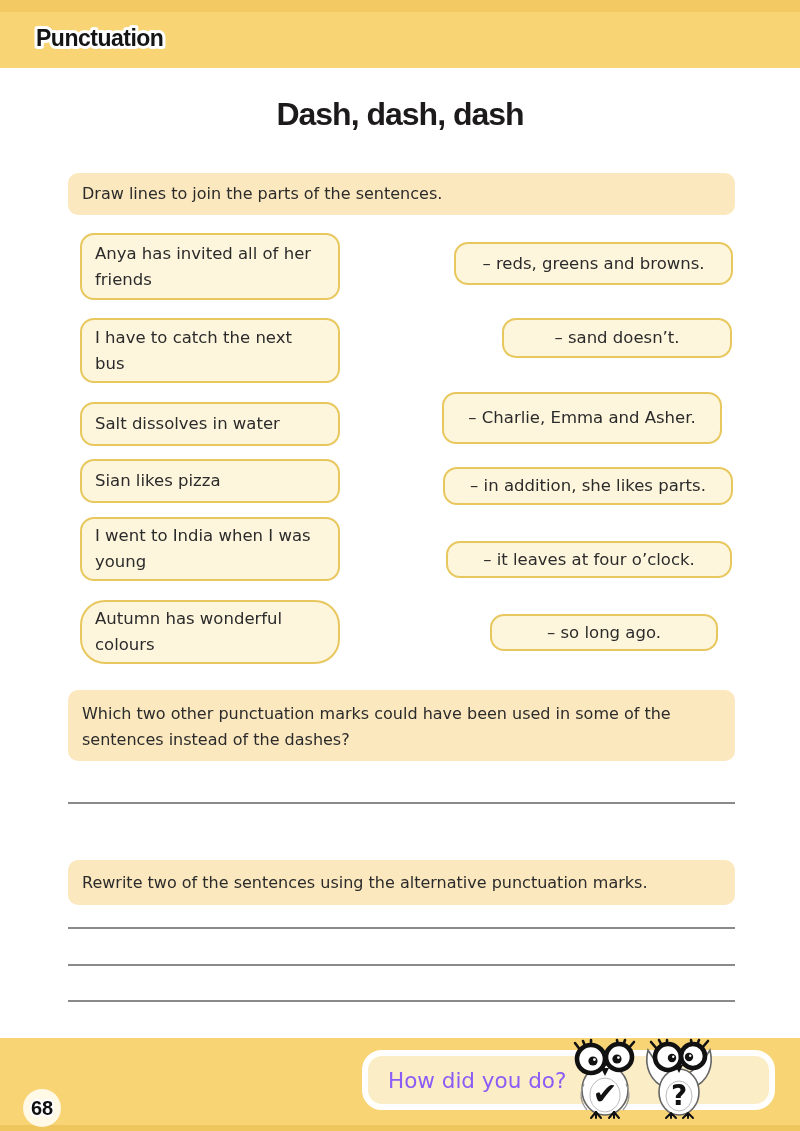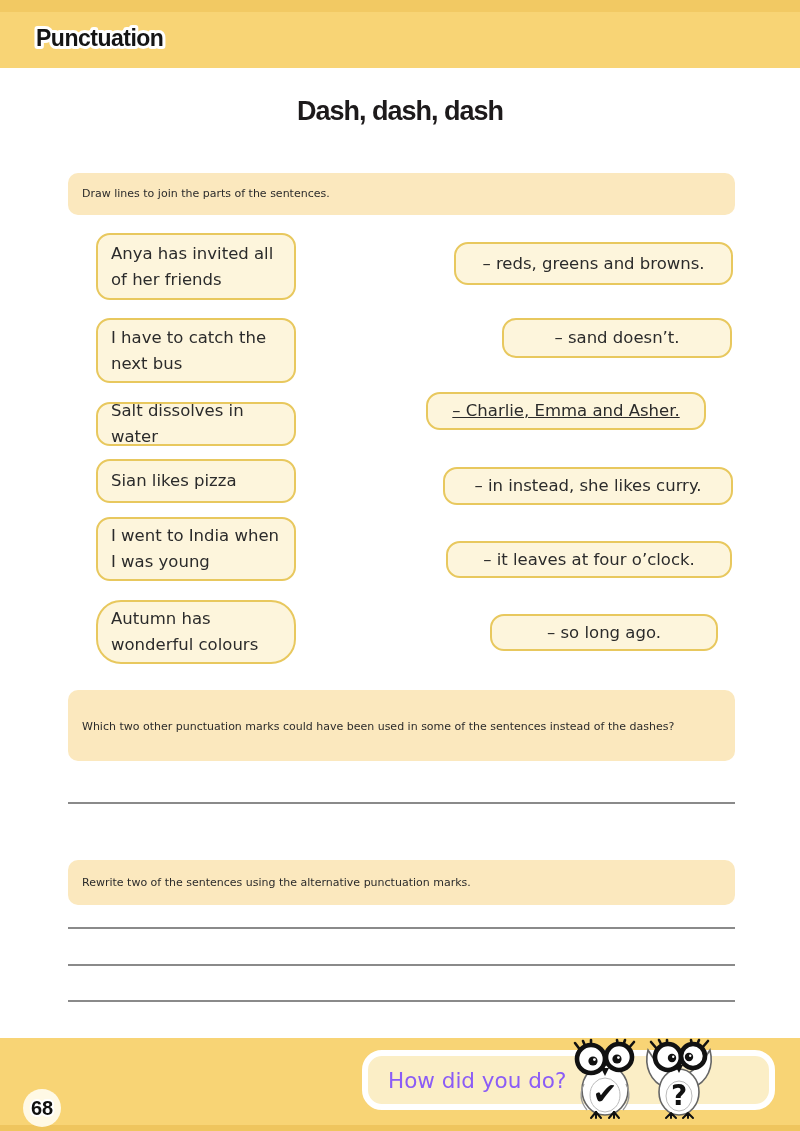--- a/index.html
+++ b/index.html
@@ -20,38 +20,38 @@
     background:linear-gradient(#f8d475 0 calc(100% - 6px),#efc55e calc(100% - 6px));
   }
   .punct-svg{position:absolute;left:28px;top:14px;overflow:visible;}
   .punct-text{
     font-family:"Liberation Sans",sans-serif;font-weight:bold;font-size:23px;
     fill:#151515;stroke:#ffffff;stroke-width:6;paint-order:stroke;stroke-linejoin:round;
     letter-spacing:-0.5px;
   }
   .title{
     position:absolute;left:0;top:96px;width:800px;text-align:center;
-    font-family:"Liberation Sans",sans-serif;font-weight:bold;font-size:27px;
+    font-family:"Liberation Sans",sans-serif;font-weight:bold;font-size:32px;
     letter-spacing:-1px;color:#1d1a1b;
   }
   
   .panel{
     position:absolute;left:68px;width:667px;box-sizing:border-box;
     background:#fbe8be;border-radius:10px;
-    font-size:11px;line-height:1.6;color:#2b2b2b;
+    font-size:16px;line-height:1.6;color:#2b2b2b;
     display:flex;align-items:center;padding:6px 14px;
   }
   
   .card{
     position:absolute;box-sizing:border-box;
     background:#fdf5dc;border:2px solid #e8c85e;border-radius:14px;
     font-size:16.5px;line-height:1.55;color:#2b2b2b;
     display:flex;flex-direction:column;justify-content:center;
   }
-  .card.left{left:96px;width:200px;padding:20px 13px;}
+  .card.left{left:80px;width:260px;padding:20px 13px;}
   .card.right{align-items:center;text-align:left;padding:2px 8px;}
   
   .rule{
     position:absolute;left:68px;width:667px;height:0;
     border-top:2px solid #8a8a8a;
   }
   
   .badge-svg{position:absolute;left:18px;top:1084px;overflow:visible;}
   .badge-circle{fill:#fffdf2;fill-opacity:.9;}
   .badge-text{
@@ -114,25 +114,25 @@
   <div class="card left" style="top:600px;height:64px;border-radius:25px;">
     <span>Autumn has wonderful colours</span>
   </div>
 
   <div class="card right" style="top:242px;left:454px;width:279px;height:43px;">
     <span>– reds, greens and browns.</span>
   </div>
   <div class="card right" style="top:318px;left:502px;width:230px;height:40px;">
     <span>– sand doesn’t.</span>
   </div>
-  <div class="card right" style="top:392px;left:426px;width:280px;height:38px;text-decoration:underline;">
+  <div class="card right" style="top:392px;left:442px;width:280px;height:52px;">
     <span>– Charlie, Emma and Asher.</span>
   </div>
   <div class="card right" style="top:467px;left:443px;width:290px;height:38px;">
-    <span>– in instead, she likes curry.</span>
+    <span>– in addition, she likes parts.</span>
   </div>
   <div class="card right" style="top:541px;left:446px;width:286px;height:37px;">
     <span>– it leaves at four o’clock.</span>
   </div>
   <div class="card right" style="top:614px;left:490px;width:228px;height:37px;">
     <span>– so long ago.</span>
   </div>
 
   <div class="panel" style="top:690px;height:71px;align-items:center;padding-top:9px;">
     <span>Which two other punctuation marks could have been used in some of the sentences instead of the dashes?</span>

